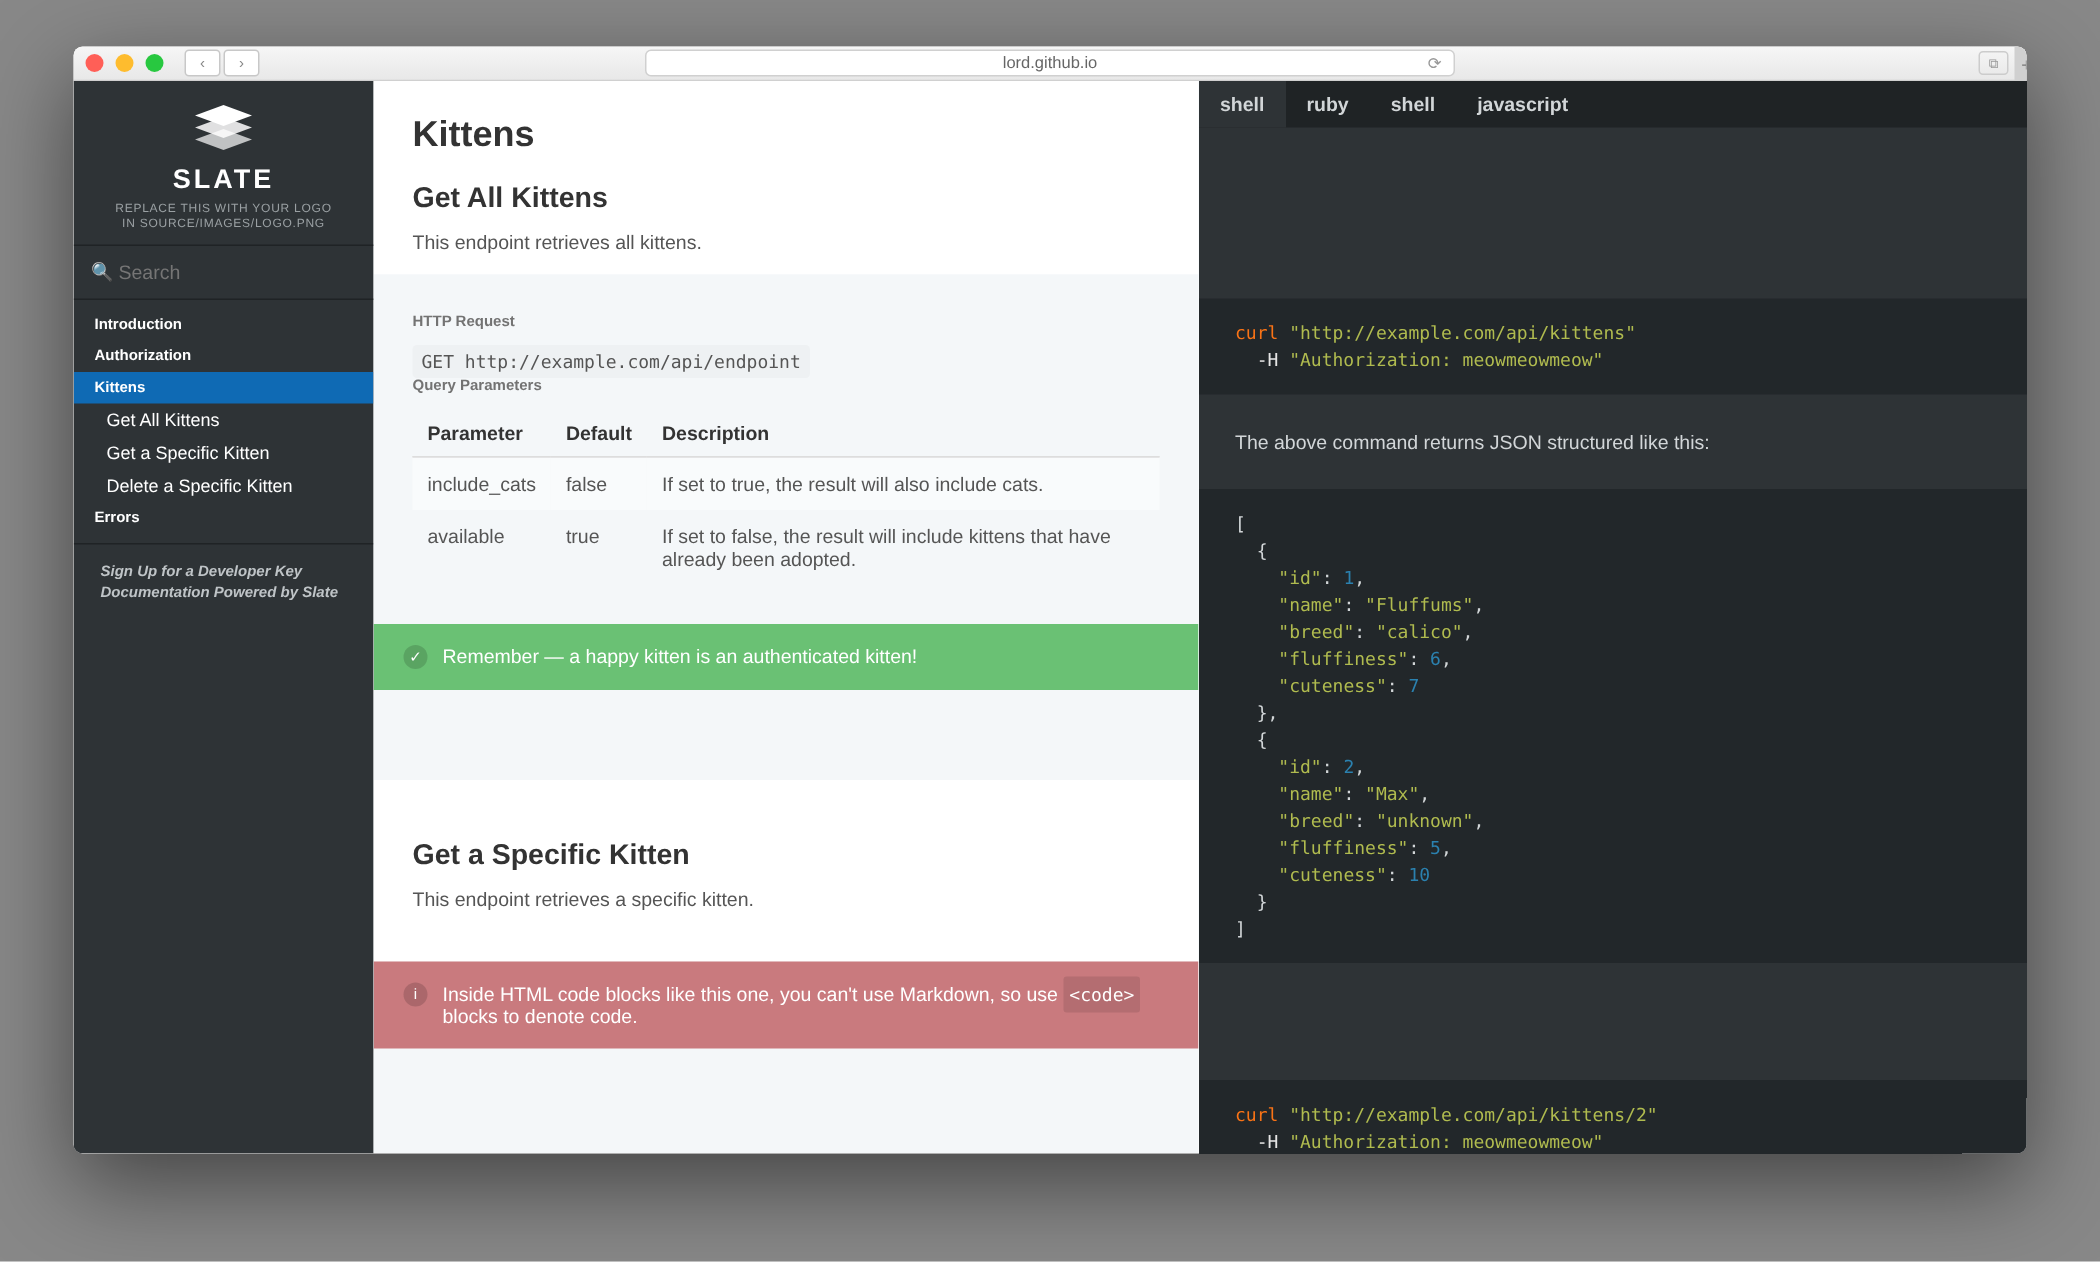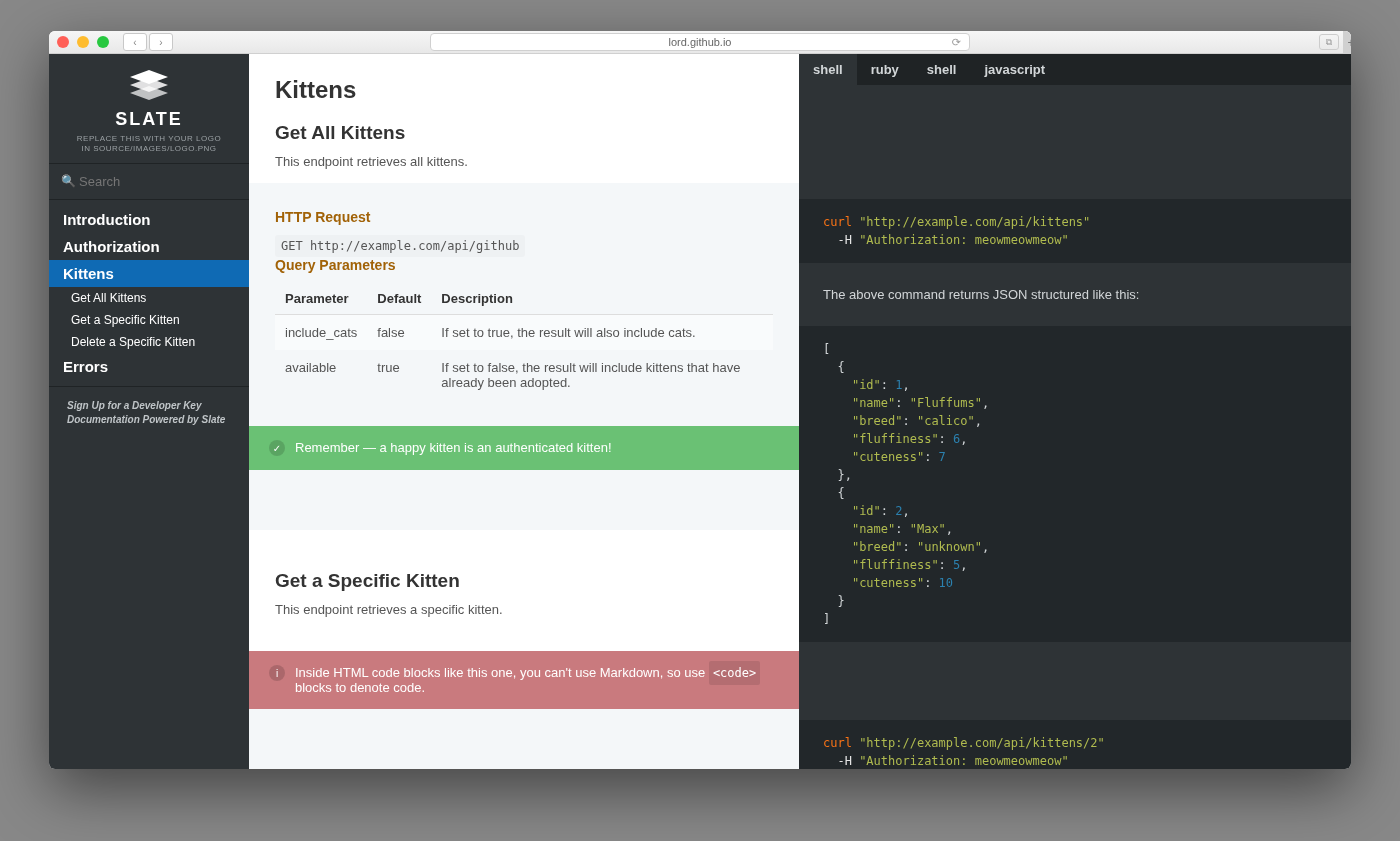--- a/index.html
+++ b/index.html
@@ -72,39 +72,39 @@
   .brand { font-weight:800; letter-spacing:2px; font-size:18px; margin-top:6px;}
   .tagline { font-size:8px; color:#9aa0a3; letter-spacing:0.5px; margin-top:4px; line-height:1.3;}
   .search-wrap { padding: 6px 12px; border-top:1px solid #1f2325; border-bottom:1px solid #1f2325;}
   .search {
     width:100%; background:transparent; border:none; color:#9aa0a3;
     font-size:13px; outline:none; padding:4px 0 4px 18px;
   }
   .search-wrap{position:relative;}
   .search-icon{position:absolute;left:12px;top:10px;color:#9aa0a3;font-size:12px;}
   .navlist { padding: 6px 0; }
-  .navitem { padding: 5px 14px; font-weight:700; font-size:15px; cursor:pointer;}
+  .navitem { padding: 5px 14px; font-weight:700; font-size:10px; cursor:pointer;}
   .navitem.active { background:#0f6ab4; }
   .subitem { padding: 4px 14px 4px 22px; font-weight:400; font-size:12px; cursor:pointer;}
   .footerlinks { border-top:1px solid #1f2325; padding:10px 14px; font-size:10px; font-weight:700; color:#bfc4c7;}
   .footerlinks div{margin:3px 4px; cursor:pointer;font-style:italic;}
 
   .main {
     flex:1; display:flex; overflow:hidden;
   }
   .doc {
     width: 550px;
     background:#f4f7f9;
     overflow-y:auto;
     padding: 0;
   }
   .doc-inner{background:#fff; padding:22px 26px 2px 26px;}
   .doc h1 { font-size:24px; font-weight:700; color:#333; margin-bottom:18px;}
   .doc h2 { font-size:19px; font-weight:700; color:#333; margin:18px 0 10px;}
-  .doc h3 { font-size:14px; font-weight:700; color:#a16207; margin:24px 0 10px;}
+  .doc h3 { font-size:10px; font-weight:700; color:#737373; margin:24px 0 10px;}
   .doc p { font-size:13px; color:#555; margin:0 0 12px;}
   .httpreq { background:#f4f7f9; padding:26px; }
   .httpreq h3{margin-top:0;}
   .codeinline {
     font-family: ui-monospace, Menlo, monospace;
     background:#eef1f3; padding:4px 6px; border-radius:3px;
     font-size:12px; color:#555; display:inline-block;
   }
   table { width:100%; border-collapse:collapse; font-size:13px; margin-top:8px;}
   th { text-align:left; padding:8px 10px; border-bottom:1px solid #ddd; font-weight:700; color:#333;}
@@ -210,21 +210,21 @@
 
     <div class="main">
       <div class="doc">
         <div class="doc-inner">
           <h1>Kittens</h1>
           <h2>Get All Kittens</h2>
           <p>This endpoint retrieves all kittens.</p>
         </div>
         <div class="httpreq">
           <h3>HTTP Request</h3>
-          <span class="codeinline">GET http://example.com/api/github</span>
+          <span class="codeinline">GET http://example.com/api/endpoint</span>
           <h3>Query Parameters</h3>
           <table>
             <thead>
                 <tr>
               <th>Parameter</th>
               <th>Default</th>
               <th>Description</th>
             </tr>
               </thead>
             <tbody>

